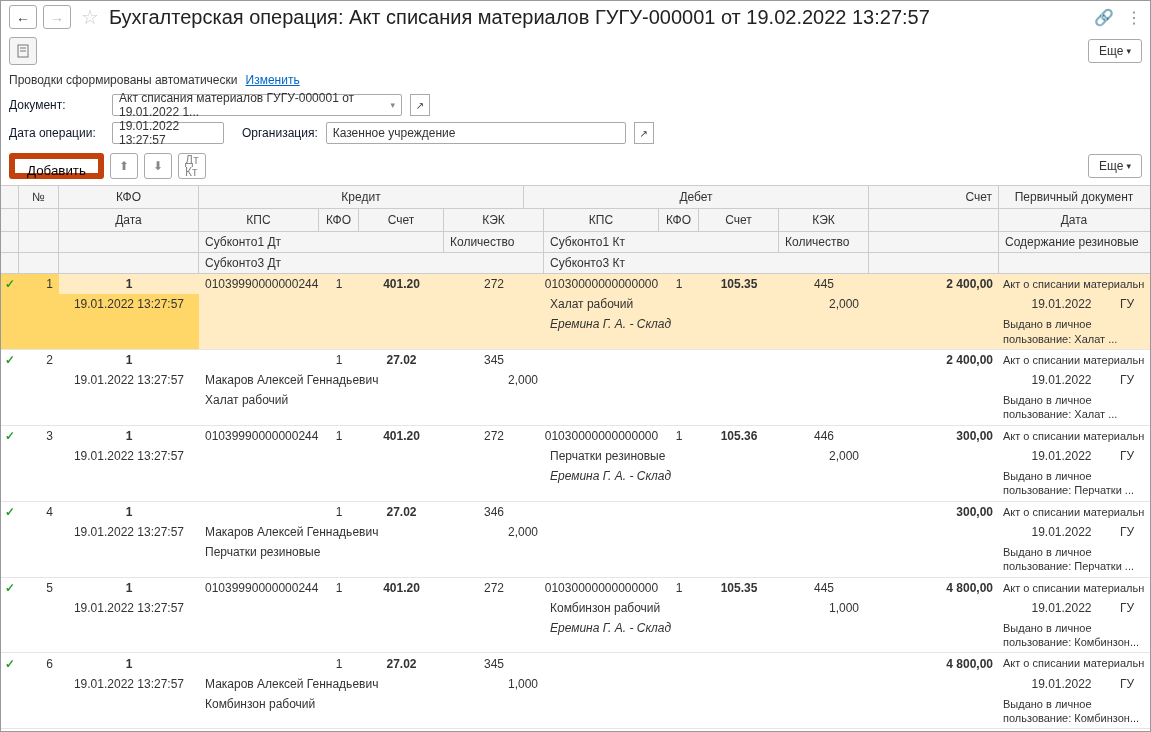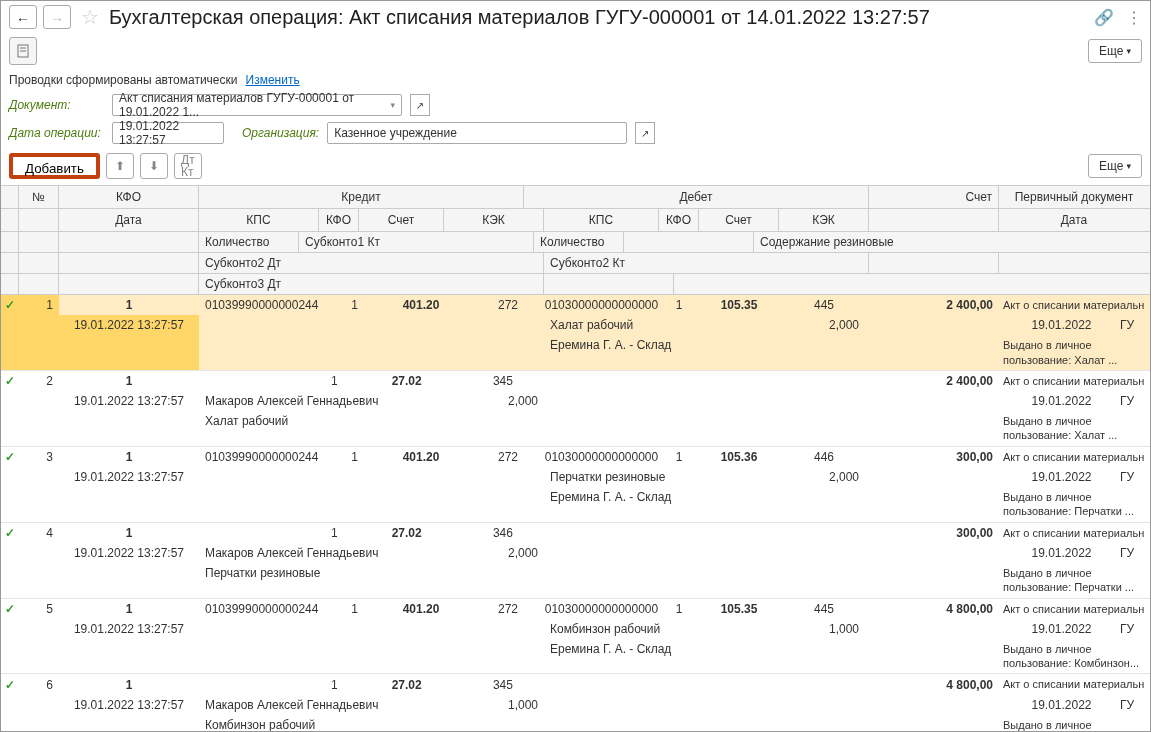--- a/index.html
+++ b/index.html
@@ -10,28 +10,28 @@
 .page-title { font-size: 20px; font-weight: 400; color: #222; flex: 1; white-space: nowrap; overflow: hidden; }
 .link-icon { font-size: 16px; color: #888; margin: 0 6px; cursor: pointer; }
 .dots-icon { font-size: 16px; color: #888; cursor: pointer; }
 .sub-toolbar { display: flex; align-items: center; padding: 4px 8px; gap: 6px; }
 .icon-btn { width: 28px; height: 28px; border: 1px solid #aaa; background: #f5f5f5; border-radius: 3px; display: flex; align-items: center; justify-content: center; cursor: pointer; }
 .right-btn { margin-left: auto; padding: 3px 10px; border: 1px solid #aaa; background: #fff; border-radius: 3px; cursor: pointer; height: 24px; display:flex; align-items:center; gap:3px; }
 .info-line { padding: 4px 8px; display: flex; align-items: center; gap: 8px; }
 .auto-label { font-size: 12px; }
 .change-link { color: #0066cc; text-decoration: underline; cursor: pointer; }
 .form-row { display: flex; align-items: center; padding: 3px 8px; gap: 8px; }
-.form-label { min-width: 95px; color: #4d7c0f; font-style: italic; }
+.form-label { min-width: 95px; color: #0f172a; }
 .form-input { border: 1px solid #aaa; padding: 3px 6px; background: #fff; border-radius: 2px; height: 22px; display: flex; align-items: center; font-size: 12px; }
 .doc-input { width: 290px; display:flex; align-items:center; justify-content:space-between; }
 .date-input { width: 112px; }
 .org-input { width: 300px; }
 .ext-btn { width: 20px; height: 22px; border: 1px solid #aaa; background: #fff; display: flex; align-items: center; justify-content: center; cursor: pointer; font-size: 10px; }
 .action-bar { display: flex; align-items: center; padding: 6px 8px; gap: 6px; }
-.add-btn { padding: 4px 12px; border: 4px solid #c2410c; background: #fff; border-radius: 3px; cursor: pointer; height: 26px; }
+.add-btn { padding: 4px 12px; border: 6px solid #c2410c; background: #fff; border-radius: 3px; cursor: pointer; height: 26px; }
 .arrow-btn { width: 28px; height: 26px; border: 1px solid #aaa; background: #fff; border-radius: 3px; display: flex; align-items: center; justify-content: center; cursor: pointer; color:#888; }
 .grid { border-top: 1px solid #ccc; font-size: 12px; overflow-x: hidden; }
 .grid-header { display: flex; background: #f5f5f5; border-bottom: 1px solid #ccc; }
 .grid-header-row2 { display: flex; background: #f5f5f5; border-bottom: 1px solid #ccc; }
 .gh { border-right: 1px solid #ccc; padding: 4px 6px; text-align: center; display: flex; align-items: center; justify-content: center; }
 .c-chk { width: 18px; flex-shrink:0; }
 .c-num { width: 40px; flex-shrink:0; }
 .c-kfo { width: 140px; flex-shrink:0; }
 .c-debit { width: 345px; flex-shrink:0; }
 .c-credit { width: 325px; flex-shrink:0; }
@@ -50,43 +50,43 @@
 .entry.selected { background: #ffecc4; }
 .entry.selected .row-main .c-chk, .entry.selected .row-main .c-num { background: #ffd668; }
 .entry.selected .row-sub .c-chk, .entry.selected .row-sub .c-num, .entry.selected .row-sub .c-kfo { background: #ffd668; }
 .row-main, .row-sub { display: flex; }
 .cell { padding: 3px 6px; border-right: 0; display: flex; align-items: center; }
 .tc { text-align: center; justify-content: center; }
 .tr { text-align: right; justify-content: flex-end; }
 .bold { font-weight: bold; }
 .check { color: #2a9d2a; font-weight: bold; }
 .sub-span { width: 345px; padding: 3px 6px; flex-shrink:0; }
-.sub-span-k { width: 325px; padding: 3px 6px; flex-shrink:0; }
-.debit-cols { width: 345px; display:flex; flex-shrink:0;gap:20px; }
+.sub-span-k { width: 325px; padding: 3px 6px; flex-shrink:0;font-style:italic; }
+.debit-cols { width: 345px; display:flex; flex-shrink:0; }
 .credit-cols { width: 325px; display:flex; flex-shrink:0; }
 .prim-flex { width: 150px; display:flex; flex-shrink:0; padding:3px 4px; }
 .prim-date { flex:1; text-align:center; }
 .prim-gu { width: 25px; }
 .prim-text { width:150px; padding:3px 4px; font-size:11px; line-height:1.3; flex-shrink:0; overflow:hidden; }
 .credit-right { display:flex; width:325px; flex-shrink:0; }
 .credit-text { flex:1; padding:3px 6px; }
 .credit-qty { width:90px; text-align:right; padding:3px 10px; }
 .hdr-subrows { background:#f5f5f5; }
 .hdr-subrow { display:flex; border-bottom:1px solid #ccc; }
 .sub-label { padding:3px 6px; border-right:1px solid #ccc; }
 .date-hdr { width:140px; text-align:center; }
 </style>
 </head>
 <body>
 
 <div class="toolbar">
   <div class="nav-btn">←</div>
   <div class="nav-btn" style="color:#bbb">→</div>
   <span class="star-icon">☆</span>
-  <div class="page-title">Бухгалтерская операция: Акт списания материалов ГУГУ-000001 от 14.01.2022 13:27:57</div>
+  <div class="page-title">Бухгалтерская операция: Акт списания материалов ГУГУ-000001 от 19.02.2022 13:27:57</div>
   <span class="link-icon">🔗</span>
   <span class="dots-icon">⋮</span>
 </div>
 
 <div class="sub-toolbar">
   <div class="icon-btn">
     <svg width="14" height="14">
         <rect x="2" y="1" width="10" height="12" fill="none" stroke="#777"></rect>
         <line x1="4" y1="4" x2="10" y2="4" stroke="#777"></line>
         <line x1="4" y1="7" x2="10" y2="7" stroke="#777"></line>
@@ -158,40 +158,33 @@
     <div class="gh c-acct-k">Счет</div>
     <div class="gh c-kek-k">КЭК</div>
     <div class="gh c-sum"></div>
     <div class="gh c-prim" style="border-right:0">Дата</div>
   </div>
   <div class="hdr-subrows">
     <div class="hdr-subrow">
       <div class="c-chk" style="border-right:1px solid #ccc"></div>
         <div class="c-num" style="border-right:1px solid #ccc"></div>
         <div class="c-kfo" style="border-right:1px solid #ccc"></div>
+      <div class="sub-label" style="width:245px">Субконто1 Дт</div>
       <div class="sub-label" style="width:100px">Количество</div>
       <div class="sub-label" style="width:235px">Субконто1 Кт</div>
       <div class="sub-label" style="width:90px">Количество</div>
       <div class="c-sum" style="border-right:1px solid #ccc"></div>
       <div class="sub-label" style="width:150px;border-right:0">Содержание резиновые</div>
     </div>
-    <div class="hdr-subrow">
-      <div class="c-chk" style="border-right:1px solid #ccc"></div>
-        <div class="c-num" style="border-right:1px solid #ccc"></div>
-        <div class="c-kfo" style="border-right:1px solid #ccc"></div>
-      <div class="sub-label" style="width:345px">Субконто2 Дт</div>
-      <div class="sub-label" style="width:325px">Субконто2 Кт</div>
-      <div class="c-sum" style="border-right:1px solid #ccc"></div>
-        <div style="width:150px"></div>
-    </div>
     <div class="hdr-subrow" style="border-bottom:1px solid #ccc">
       <div class="c-chk" style="border-right:1px solid #ccc"></div>
         <div class="c-num" style="border-right:1px solid #ccc"></div>
         <div class="c-kfo" style="border-right:1px solid #ccc"></div>
       <div class="sub-label" style="width:345px">Субконто3 Дт</div>
+      <div class="sub-label" style="width:325px">Субконто3 Кт</div>
       <div class="c-sum" style="border-right:1px solid #ccc"></div>
         <div style="width:150px"></div>
     </div>
   </div>
 
   <div class="grid-body" id="grid-body">
       <div class="entry selected">
         <div class="row-main">
     <div class="cell c-chk tc check">✓</div>
     <div class="cell c-num" style="justify-content:flex-end">1</div>

